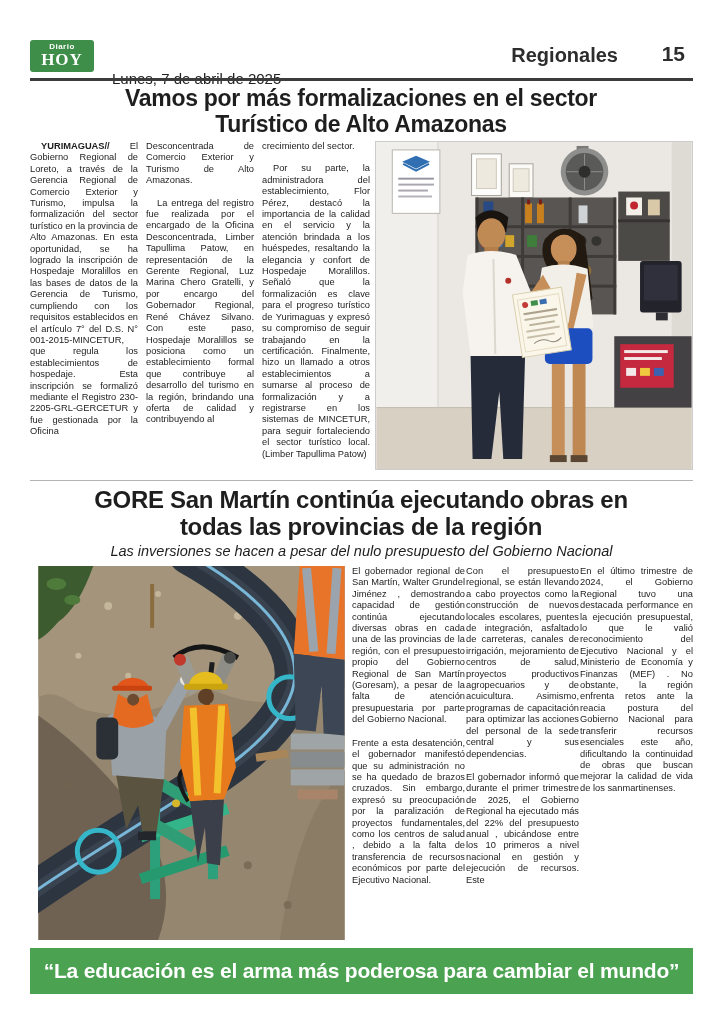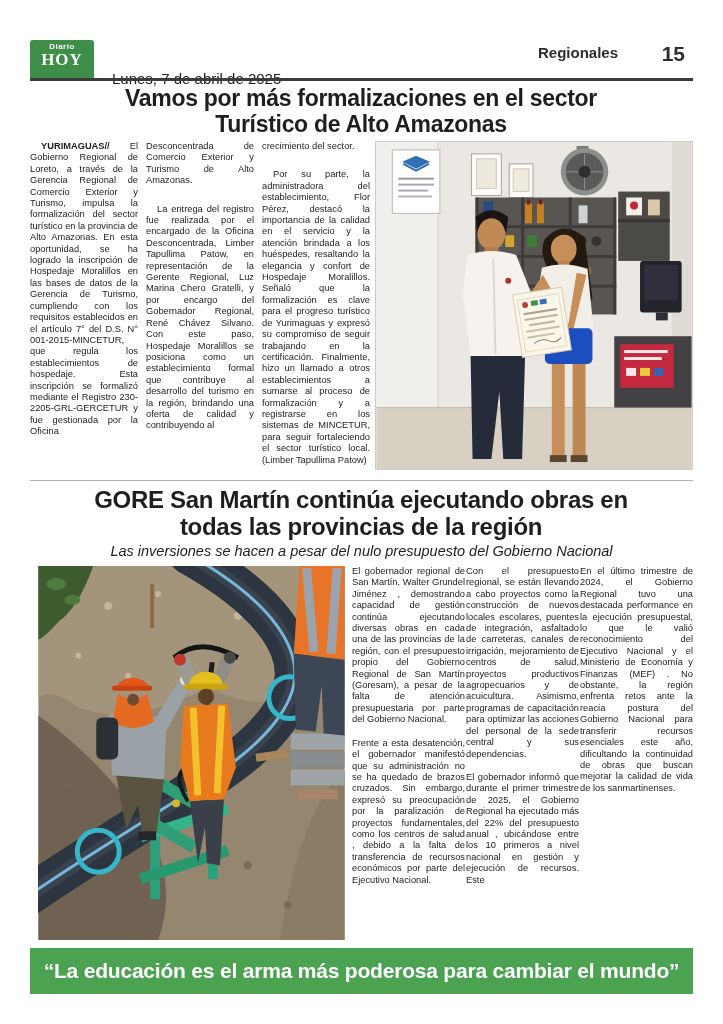--- a/index.html
+++ b/index.html
@@ -1,38 +1,38 @@
 <!DOCTYPE html>
 <html lang="es"><head>
 <meta charset="utf-8">
 <style>
   html,body{margin:0;padding:0;background:#9a9a9a;}
   .page{position:relative;width:723px;height:1024px;margin:0 auto;background:#ffffff;
         font-family:"Liberation Sans",sans-serif;color:#1c1c1c;overflow:hidden;}
 
   
   .masthead{position:absolute;left:30px;top:40px;width:663px;height:36px;}
-  .logo{position:absolute;left:0;top:0;width:64px;height:40px;background:#3e8e49;border-radius:3px;
+  .logo{position:absolute;left:0;top:0;width:64px;height:32px;background:#3e8e49;border-radius:3px;
         text-align:center;color:#fff;line-height:1;}
   .logo .logo-top{display:block;font-size:8px;font-weight:bold;padding-top:3px;letter-spacing:.5px;}
   .logo .logo-main{display:block;font-family:"Liberation Serif",serif;font-size:17px;font-weight:bold;letter-spacing:1px;}
   .issue-date{position:absolute;left:82px;top:8px;font-size:15px;color:#222;margin-top:22px;}
-  .section-name{position:absolute;right:75px;top:4px;font-size:15px;font-weight:bold;color:#2d2d2d;}
+  .section-name{position:absolute;right:75px;top:4px;font-size:20px;font-weight:bold;color:#2d2d2d;}
   .page-number{position:absolute;right:8px;top:2px;font-size:21px;font-weight:bold;color:#2d2d2d;}
   .header-rule{position:absolute;left:30px;top:78px;width:663px;height:3px;background:#3c3c3c;}
 
   
   .a1-title{position:absolute;left:111px;top:85px;width:500px;text-align:center;
             font-size:23px;line-height:1.15;font-weight:bold;color:#1e1e1e;letter-spacing:-.3px;margin:0;}
   .a1-cols{position:absolute;left:30px;top:141px;width:340px;height:337px;display:flex;gap:8px;overflow:hidden;}
   .col{flex:1;font-size:9.3px;line-height:11.4px;text-align:justify;hyphens:auto;}
   .col p{margin:0;}
   .a1-cols .col p{text-indent:11px;}
   .a1-cols .col p.cont{text-indent:0;}
-  .a1-cols .col p + p{margin-top:17px;}
+  .a1-cols .col p + p{margin-top:11px;}
   .dateline{font-weight:bold;}
   .photo1{position:absolute;left:375px;top:141px;width:318px;height:329px;margin:0;
           border:1px solid #ccc;box-sizing:border-box;overflow:hidden;}
   .divider{position:absolute;left:30px;top:480px;width:663px;height:1px;background:#b3b3b3;}
 
   
   .a2-title{position:absolute;left:66px;top:487px;width:590px;text-align:center;
             font-size:24px;line-height:1.12;font-weight:bold;color:#1e1e1e;letter-spacing:-.3px;margin:0;}
   .a2-subtitle{position:absolute;left:30px;top:543px;width:663px;text-align:center;margin:0;
                font-size:14.5px;font-style:italic;font-weight:500;color:#1e1e1e;}

